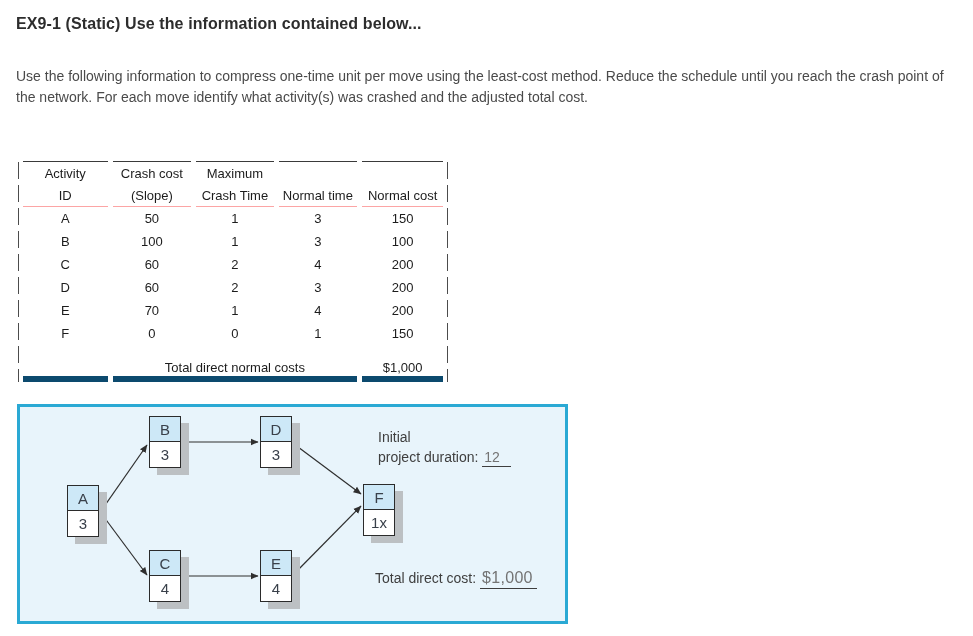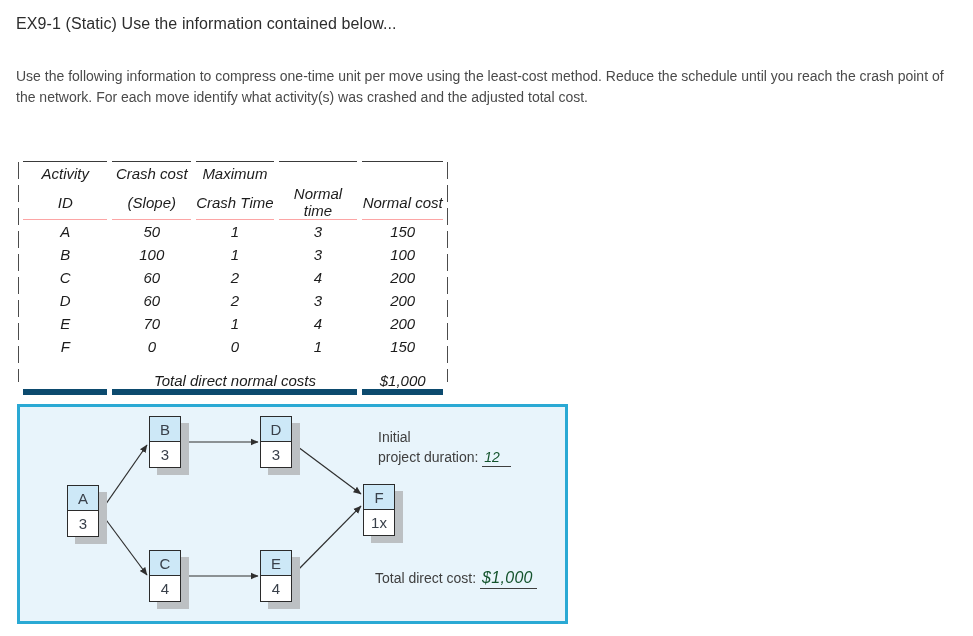--- a/index.html
+++ b/index.html
@@ -5,21 +5,21 @@
   * { margin:0; padding:0; box-sizing:border-box; }
   html,body { background:#ffffff; }
   body { font-family:"Liberation Sans","DejaVu Sans",sans-serif; }
   .page {
     position:relative; width:973px; height:636px; background:#ffffff; overflow:hidden;
   }
 
   
   .title {
     position:absolute; left:16px; top:15px;
-    font-size:16px; font-weight:400; color:#2d2d2d; letter-spacing:0.1px;
+    font-size:16px; font-weight:700; color:#2d2d2d; letter-spacing:0.1px;
   }
   .para {
     position:absolute; left:16px; top:66px; width:932px;
     font-size:14px; color:#4a4a4a; line-height:21px;
   }
   .note {
     position:absolute; left:16px; top:116px; width:932px;
     font-size:14.5px; color:#4a4a4a;
   }
 
@@ -28,21 +28,21 @@
     position:absolute; left:18px; top:161px; width:430px; height:221px;
   }
   .act-table::before, .act-table::after {
     content:""; position:absolute; top:1px; bottom:0; width:1px;
     background:repeating-linear-gradient(to bottom,#4c4c4c 0 17px, transparent 17px 23px);
   }
   .act-table::before { left:0; }
   .act-table::after  { right:0; }
   table.acts {
     width:100%; border-collapse:separate; border-spacing:5px 0;
-    font-size:15px; color:#1c1c1c;font-style:italic;
+    font-size:13px; color:#1c1c1c;
   }
   table.acts th, table.acts td {
     font-weight:normal; text-align:center; height:23px; vertical-align:middle; padding:0;
   }
   table.acts tr.h1 th { height:24px; border-top:1px solid #3a3a3a; }
   table.acts tr.h2 th { height:22px; border-bottom:1px solid #fca5a5; }
   table.acts tr.spacer td { height:13px; }
   table.acts tr.foot td { height:24px; border-bottom:6px solid #0c4a6e; }
 
   
@@ -61,22 +61,22 @@
   }
   .node .nvalue {
     height:25px; line-height:25px; text-align:center;
     font-size:15px; color:#39404a; background:#ffffff;
   }
   .arrows { position:absolute; left:0; top:0; width:545px; height:214px; }
   .fig-text {
     position:absolute; font-size:14px; color:#3e3e3e; line-height:20px;
   }
   .blank {
-    font-style:italic; border-bottom:1.5px solid #3e3e3e;
-    padding:0 11px 1px 2px; color:#14532d;margin-top:7px;
+    border-bottom:1.5px solid #3e3e3e;
+    padding:0 11px 1px 2px; color:#737373;margin-top:7px;
   }
   .blank.cost { font-size:16px; padding:0 4px 2px 2px; letter-spacing:0.3px; }
 </style>
 </head>
 <body>
 
 <div class="page">
 
   <div class="title">EX9-1 (Static) Use the information contained below...</div>
   <div class="para">Use the following information to compress one-time unit per move using the least-cost method. Reduce the schedule until you reach the crash point of the network. For each move identify what activity(s) was crashed and the adjusted total cost.</div>

